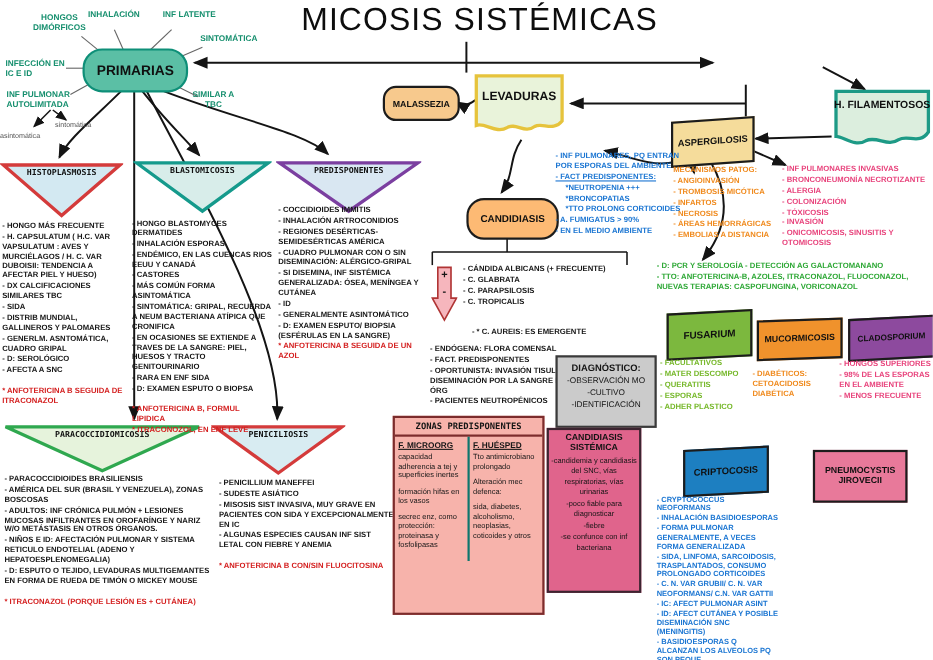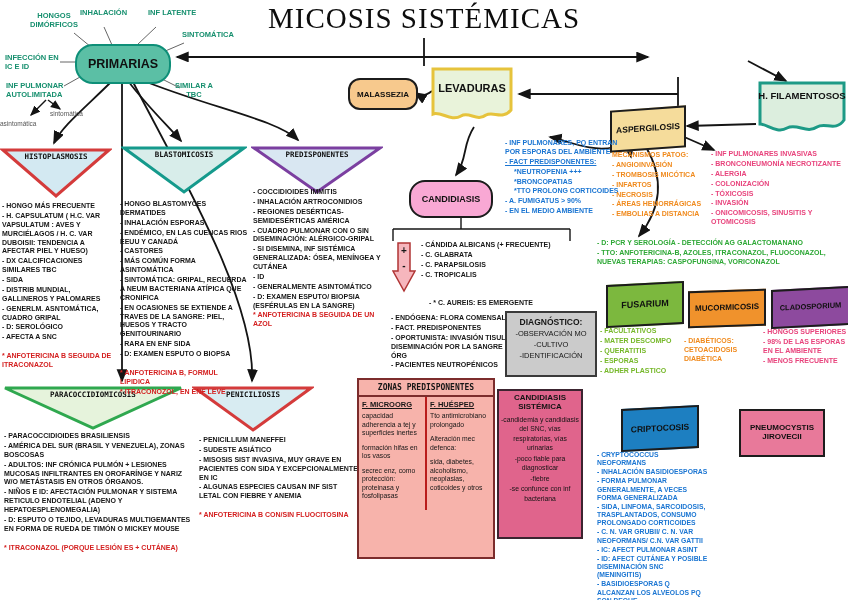--- a/index.html
+++ b/index.html
@@ -1,19 +1,19 @@
 <!DOCTYPE html>
 <html><head>
 <meta charset="utf-8">
 <style>
   html,body{margin:0;padding:0;background:#fff;}
   .canvas{position:relative;width:848px;height:600px;background:#ffffff;overflow:hidden;
           font-family:"Liberation Sans",sans-serif;}
   .overlay{position:absolute;left:0;top:0;pointer-events:none;}
-  .title{position:absolute;text-align:center;font-family:Liberation Serif, serif;
+  .title{position:absolute;text-align:right;font-family:Liberation Sans, sans-serif;
          font-size:29px;color:#0d0d0d;letter-spacing:1px;}
   .pill{position:absolute;display:flex;align-items:center;justify-content:center;
         font-weight:bold;text-align:center;color:#101010;}
   .green-lbl{position:absolute;font-weight:bold;font-size:7.5px;color:#168f6e;line-height:1.15;}
   .small-gray{position:absolute;font-size:6.5px;color:#555;}
   .txt{position:absolute;font-weight:bold;font-size:7px;line-height:1.27;color:#161616;}
   .ln{margin:0 0 1px 0;}
   .red{color:#d41f1f;}
   .gap{margin-top:10px;}
   .ul{text-decoration:underline;}
@@ -33,21 +33,21 @@
   .fus-list{color:#76b82a;}
   .diag{position:absolute;background:#cbcbcb;border:2px solid #3a3a3a;text-align:center;
         padding:4px 2px;color:#151515;}
   .diag .dtitle{font-weight:bold;font-size:8.5px;margin-bottom:2px;}
   .diag .ln{font-size:7.5px;line-height:1.35;}
   .ftable{position:absolute;background:#f7b3ab;border:2px solid #7c2c2c;color:#161616;}
   .ftable .thead{text-align:center;font-family:"DejaVu Sans Mono",monospace;font-weight:bold;
                  font-size:8px;padding:3px 0;border-bottom:2px solid #7c2c2c;}
   .ftable .cols{display:flex;}
   .ftable .cell{width:50%;padding:3px;font-size:6.8px;line-height:1.25;}
-  .ftable .cell.c1{border-right:2px solid #b91c1c;}
+  .ftable .cell.c1{border-right:2px solid #0f766e;}
   .ftable .chead{font-weight:bold;font-size:7.5px;text-decoration:underline;margin-bottom:3px;}
   .ftable .ln{margin:0 0 6px 0;}
   .csist{position:absolute;background:#e0648c;border:2px solid #3c2430;text-align:center;
          padding:3px 2px;color:#141414;}
   .csist .ctitle{font-weight:bold;font-size:8px;line-height:1.1;margin-bottom:3px;}
   .csist .ln{font-size:6.8px;line-height:1.4;}
   .parrow{position:absolute;}
   .parrow .sign{position:absolute;left:0;right:0;text-align:center;font-weight:bold;
                 font-size:10px;color:#161616;}
 </style>
@@ -198,21 +198,21 @@
 
   <div class="pill" style="left:348px;top:78px;width:66px;height:28px;background:#f7c98d;border:2px solid #1c1c1c;border-radius:12px;font-size:8px;">MALASSEZIA</div>
 
   <div class="wavy" style="left:430px;top:66px;width:84px;height:62px;">
     <svg width="84" height="62">
         <path d="M3,3 H81 V44 C73,54 63,45 56,49 C47,56 39,45 31,50 C21,56 11,45 3,48 Z" fill="#e9f3da" stroke="#e6c33c" stroke-width="3"></path>
       </svg>
     <span class="wlabel" style="top:16px;font-size:11px;">LEVADURAS</span>
   </div>
 
-  <div class="pill" style="left:409px;top:180px;width:80px;height:34px;background:#f9a8d4;border:2px solid #1c1c1c;border-radius:16px;font-size:9px;">CANDIDIASIS</div>
+  <div class="pill" style="left:424px;top:180px;width:80px;height:34px;background:#fdba74;border:2px solid #1c1c1c;border-radius:16px;font-size:9px;">CANDIDIASIS</div>
 
   <div class="parrow" style="left:392px;top:241px;width:24px;height:52px;">
     <svg width="24" height="52">
         <polygon points="6,2 18,2 18,30 23,30 12,50 1,30 6,30" fill="#f6b6bd" stroke="#b03535" stroke-width="1.5"></polygon>
       </svg>
     <span class="sign" style="top:4px;">+</span>
     <span class="sign" style="top:19px;">-</span>
   </div>
   <div class="txt" style="left:421px;top:241px;width:140px;">
       <div class="ln">- CÁNDIDA ALBICANS (+ FRECUENTE)</div>
@@ -221,21 +221,21 @@
       <div class="ln">- C. TROPICALIS</div>
     </div>
   <div class="txt" style="left:429px;top:299px;width:140px;">- * C. AUREIS: ES EMERGENTE</div>
   <div class="txt" style="left:391px;top:314px;width:154px;">
       <div class="ln">- ENDÓGENA: FLORA COMENSAL</div>
       <div class="ln">- FACT. PREDISPONENTES</div>
       <div class="ln">- OPORTUNISTA: INVASIÓN TISULAR Y POST DISEMINACIÓN POR LA SANGRE HASTA LOS ÓRG</div>
       <div class="ln">- PACIENTES NEUTROPÉNICOS</div>
     </div>
 
-  <div class="diag" style="left:505px;top:311px;width:84px;height:54px;">
+  <div class="diag" style="left:505px;top:323px;width:84px;height:54px;">
     <div class="dtitle">DIAGNÓSTICO:</div>
     <div>
         <div class="ln">-OBSERVACIÓN MO</div>
         <div class="ln">-CULTIVO</div>
         <div class="ln">-IDENTIFICACIÓN</div>
       </div>
   </div>
 
   <div class="ftable" style="left:357px;top:378px;width:134px;height:177px;">
     <div class="thead">ZONAS PREDISPONENTES</div>

